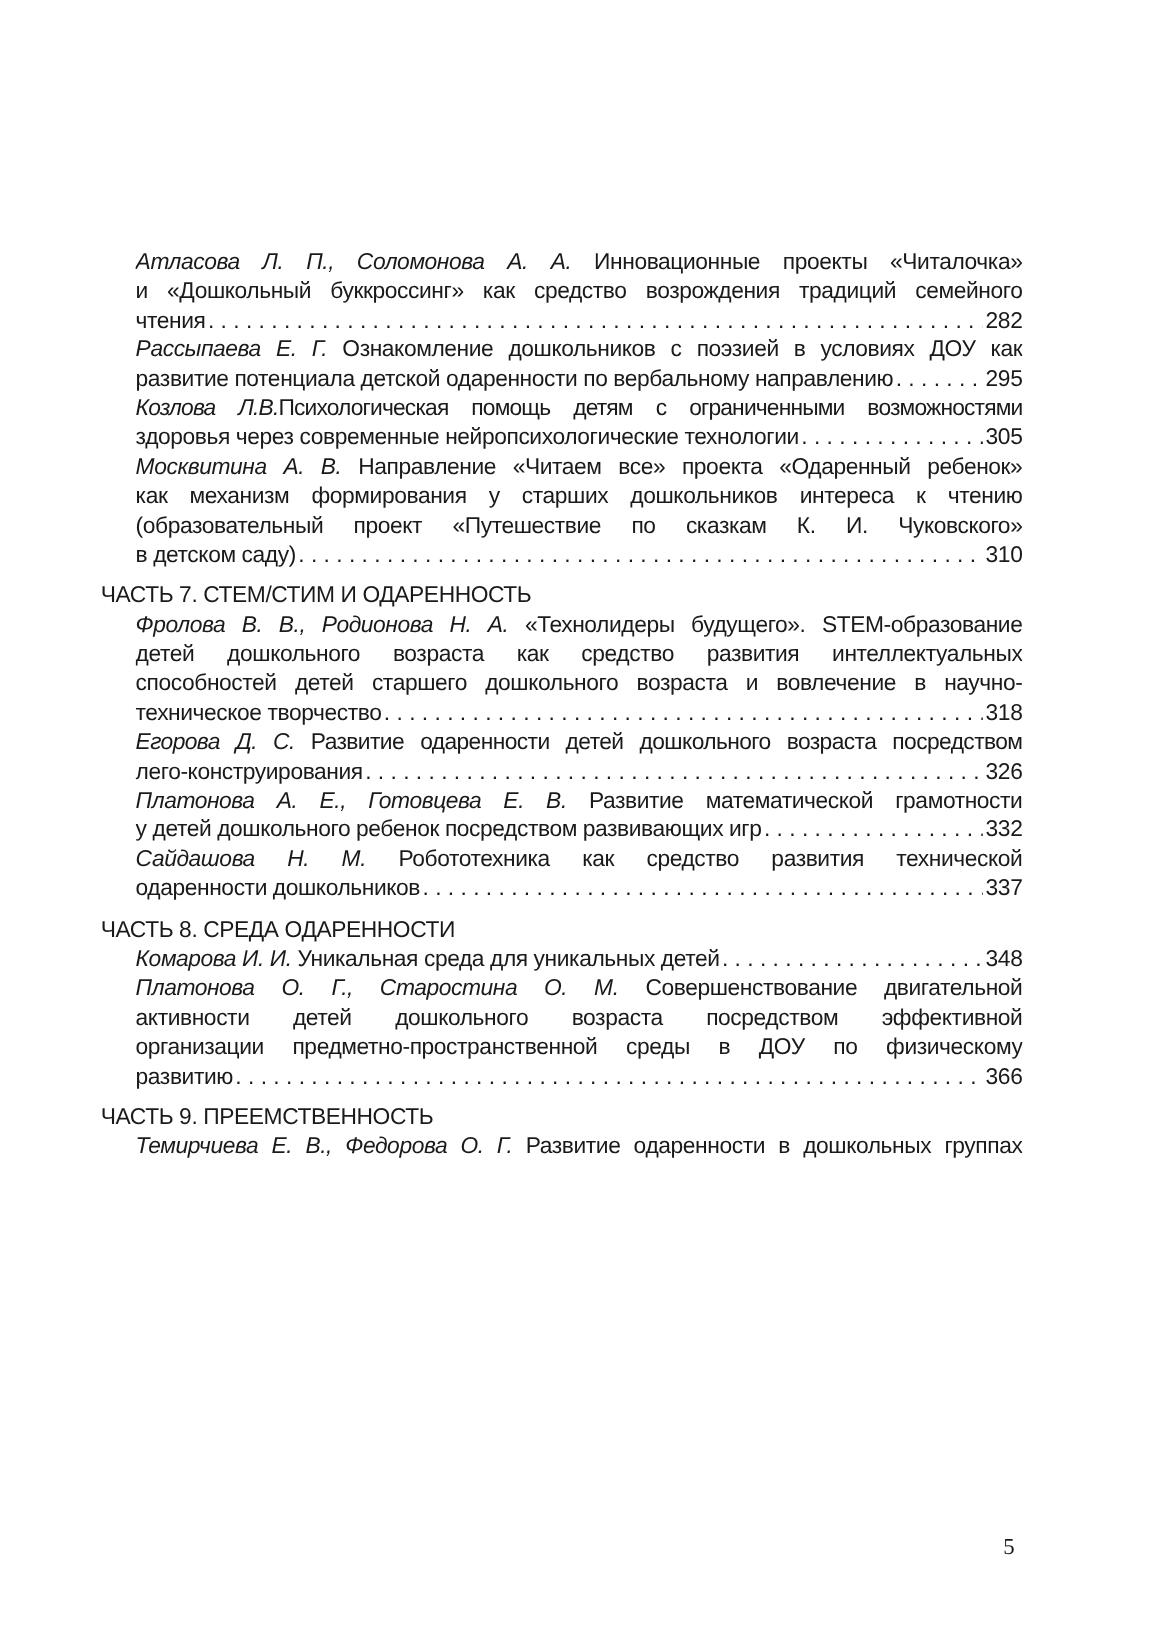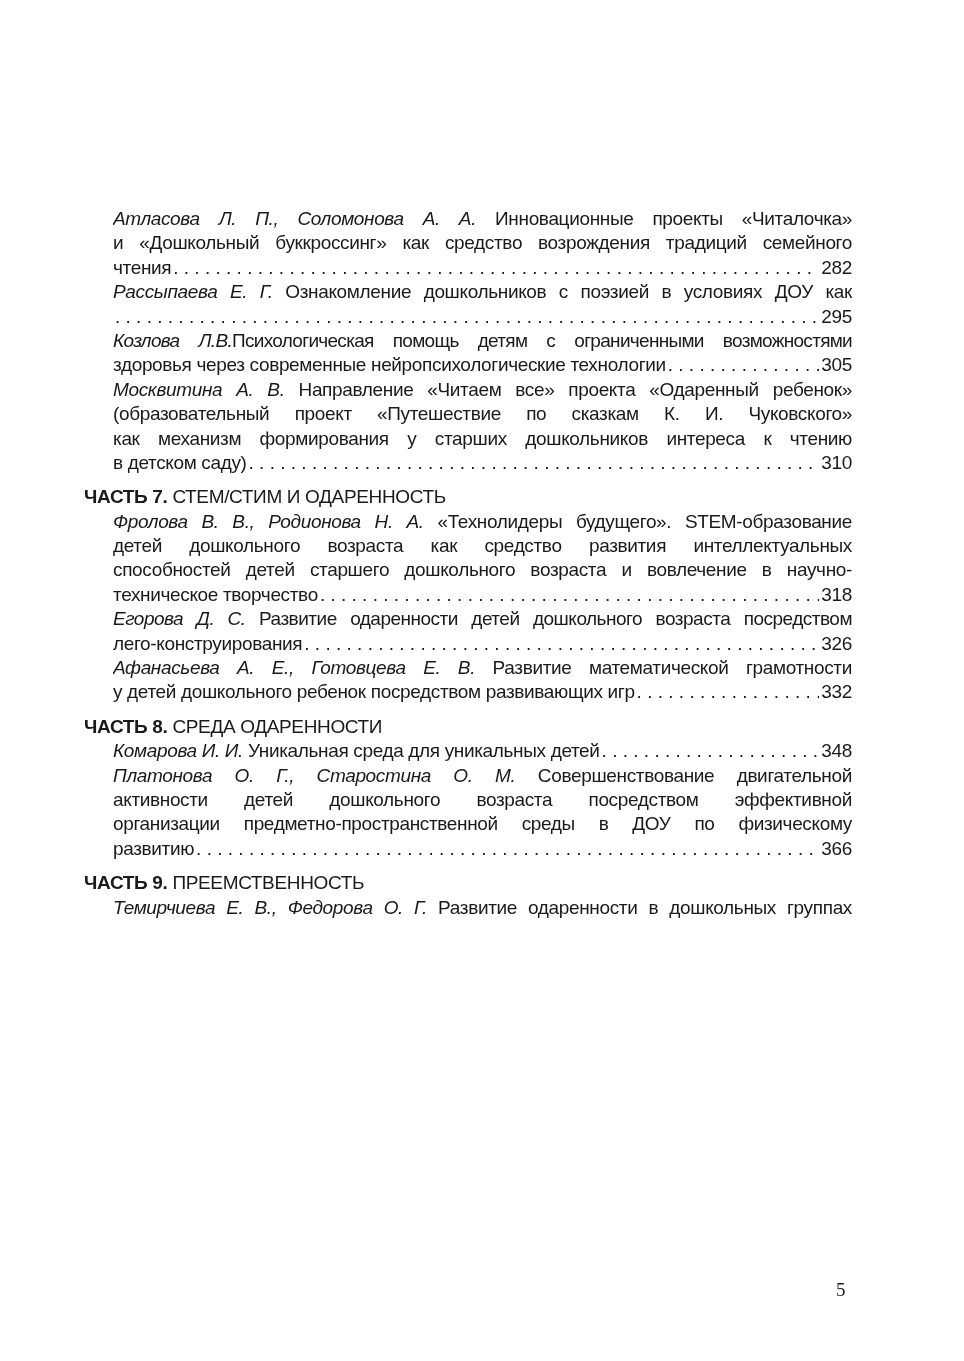--- a/index.html
+++ b/index.html
@@ -10,21 +10,21 @@
   .line { height: 24.4px; line-height: 24.4px; font-size: 19px; white-space: nowrap;
           overflow: hidden; transform-origin: left center; }
   .entry { margin-left: 29px; width: 739px; }
   .entry .line { display: flex; }
   .justify { text-align: justify; text-align-last: justify; display: block !important; }
   .author { font-style: italic; }
   .fill { flex: 1 1 auto; overflow: hidden; white-space: nowrap; letter-spacing: 3px; margin: 0 2px; }
   .fill::before { content: ". . . . . . . . . . . . . . . . . . . . . . . . . . . . . . . . . . . . . . . . . . . . . . . . . . . . . . . . . . . . . . . . . . . . . . . . . . . . . . . . . . . . . . . . . . . . . . . . ."; letter-spacing: 0px; }
   .pg { flex: 0 0 auto; }
   .part { height: 24.4px; line-height: 24.4px; font-size: 19px; margin-top: 10px; white-space: nowrap; }
-  .part .num { font-weight: bold; text-align: right; }
+  .part .num { font-weight: normal; text-align: right; }
   .page-number { position: absolute; left: 836px; top: 1279px; font-size: 19px; font-family: "Liberation Serif", serif; }
   .sq { font-size: 17.2px; letter-spacing: -0.35px; }
 </style>
 </head>
 <body>
 
 <div class="page">
   <div class="toc sq">
 
     <div class="entry">
@@ -33,38 +33,39 @@
       <div class="line">
           <span>чтения</span>
           <span class="fill"></span>
           <span class="pg">282</span>
         </div>
     </div>
 
     <div class="entry">
       <div class="line justify"><span class="author">Рассыпаева Е. Г.</span> <span>Ознакомление дошкольников с поэзией в условиях ДОУ как</span></div>
       <div class="line">
+          <span>развитие потенциала детской одаренности по вербальному направлению</span>
           <span class="fill"></span>
           <span class="pg">295</span>
         </div>
     </div>
 
     <div class="entry">
       <div class="line justify" style="letter-spacing:-0.7px"><span class="author">Козлова Л.В.</span><span>Психологическая помощь детям с ограниченными возможностями</span></div>
       <div class="line">
           <span>здоровья через современные нейропсихологические технологии</span>
           <span class="fill"></span>
           <span class="pg">305</span>
         </div>
     </div>
 
     <div class="entry">
       <div class="line justify"><span class="author">Москвитина А. В.</span> <span>Направление «Читаем все» проекта «Одаренный ребенок»</span></div>
+      <div class="line justify">как механизм формирования у старших дошкольников интереса к чтению</div>
       <div class="line justify">(образовательный проект «Путешествие по сказкам К. И. Чуковского»</div>
-      <div class="line justify">как механизм формирования у старших дошкольников интереса к чтению</div>
       <div class="line">
           <span>в детском саду)</span>
           <span class="fill"></span>
           <span class="pg">310</span>
         </div>
     </div>
 
     <div class="part">
       <span class="num">ЧАСТЬ 7.</span> <span>СТЕМ/СТИМ И ОДАРЕННОСТЬ</span>
     </div>
@@ -83,28 +84,36 @@
     <div class="entry">
       <div class="line justify" style="letter-spacing:-0.5px"><span class="author">Егорова Д. С.</span> <span>Развитие одаренности детей дошкольного возраста посредством</span></div>
       <div class="line">
           <span>лего-конструирования</span>
           <span class="fill"></span>
           <span class="pg">326</span>
         </div>
     </div>
 
     <div class="entry">
-      <div class="line justify"><span class="author">Афанасьева А. Е., Готовцева Е. В.</span> <span>Развитие математической грамотности</span></div>
+      <div class="line justify"><span class="author">Платонова А. Е., Готовцева Е. В.</span> <span>Развитие математической грамотности</span></div>
       <div class="line">
           <span>у детей дошкольного ребенок посредством развивающих игр</span>
           <span class="fill"></span>
           <span class="pg">332</span>
         </div>
     </div>
 
+    <div class="entry">
+      <div class="line justify"><span class="author">Сайдашова Н. М.</span> <span>Робототехника как средство развития технической</span></div>
+      <div class="line">
+          <span>одаренности дошкольников</span>
+          <span class="fill"></span>
+          <span class="pg">337</span>
+        </div>
+    </div>
 
     <div class="part">
       <span class="num">ЧАСТЬ 8.</span> <span>СРЕДА ОДАРЕННОСТИ</span>
     </div>
 
     <div class="entry">
       <div class="line"><span class="author">Комарова И. И.</span>&nbsp;<span>Уникальная среда для уникальных детей</span><span class="fill"></span><span class="pg">348</span></div>
     </div>
 
     <div class="entry">

